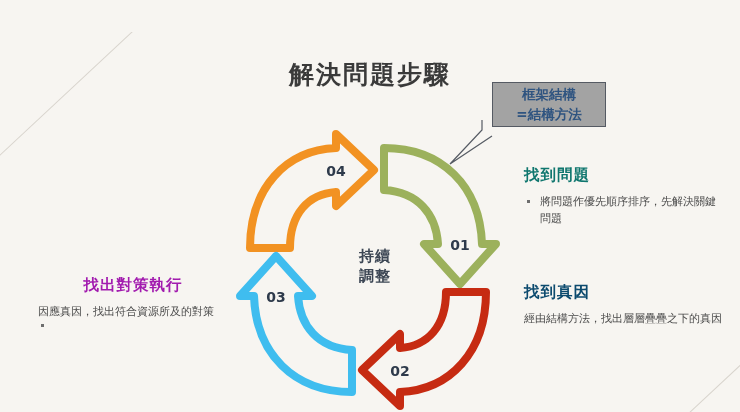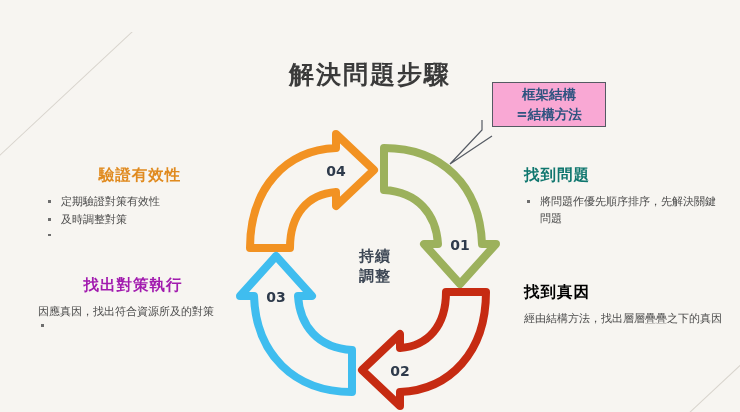--- a/index.html
+++ b/index.html
@@ -64,21 +64,21 @@
     width: 116px;
     height: 47px;
   }
   .callout-box {
     position: absolute;
     left: 0;
     top: 0;
     width: 114px;
     height: 45px;
     border: 1.4px solid #555A63;
-    background: #f9a8d4;
+    background: #a3a3a3;
     box-sizing: border-box;
     display: flex;
     flex-direction: column;
     align-items: center;
     justify-content: center;
   }
   .callout-line {
     font-size: 13.5px;
     font-weight: bold;
     color: #2F5480;
@@ -245,42 +245,32 @@
                Z" fill="none" stroke="#3FBDEF" stroke-width="8" stroke-linejoin="round" stroke-linecap="round"></path>
       <text class="step-num" x="48" y="182" text-anchor="middle">03</text>
     </g>
   </svg>
 
   <div class="center-text">
     <div>持續</div>
     <div>調整</div>
   </div>
 
-  <div class="block blk-verify">
-    <div class="block-heading center" style="color:#E08A1E">驗證有效性</div>
-    <div class="block-body">
-      <ul class="bullets">
-        <li>定期驗證對策有效性</li>
-        <li>及時調整對策</li>
-      </ul>
-      <span class="trailing-dot"></span>
-    </div>
-  </div>
 
   <div class="block blk-find">
     <div class="block-heading" style="color:#0f766e">找到問題</div>
     <div class="block-body">
       <ul class="bullets">
         <li>將問題作優先順序排序，先解決關鍵問題</li>
       </ul>
     </div>
   </div>
 
   <div class="block blk-cause">
-    <div class="block-heading" style="color:#000000">找到真因</div>
+    <div class="block-heading" style="color:#0c4a6e">找到真因</div>
     <div class="block-body">
       <p class="para">經由結構方法，找出層層疊疊之下的真因</p>
     </div>
   </div>
 
   <div class="block blk-action">
     <div class="block-heading center" style="color:#a21caf">找出對策執行</div>
     <div class="block-body">
       <p class="para">因應真因，找出符合資源所及的對策</p>
       <span class="trailing-dot"></span>

